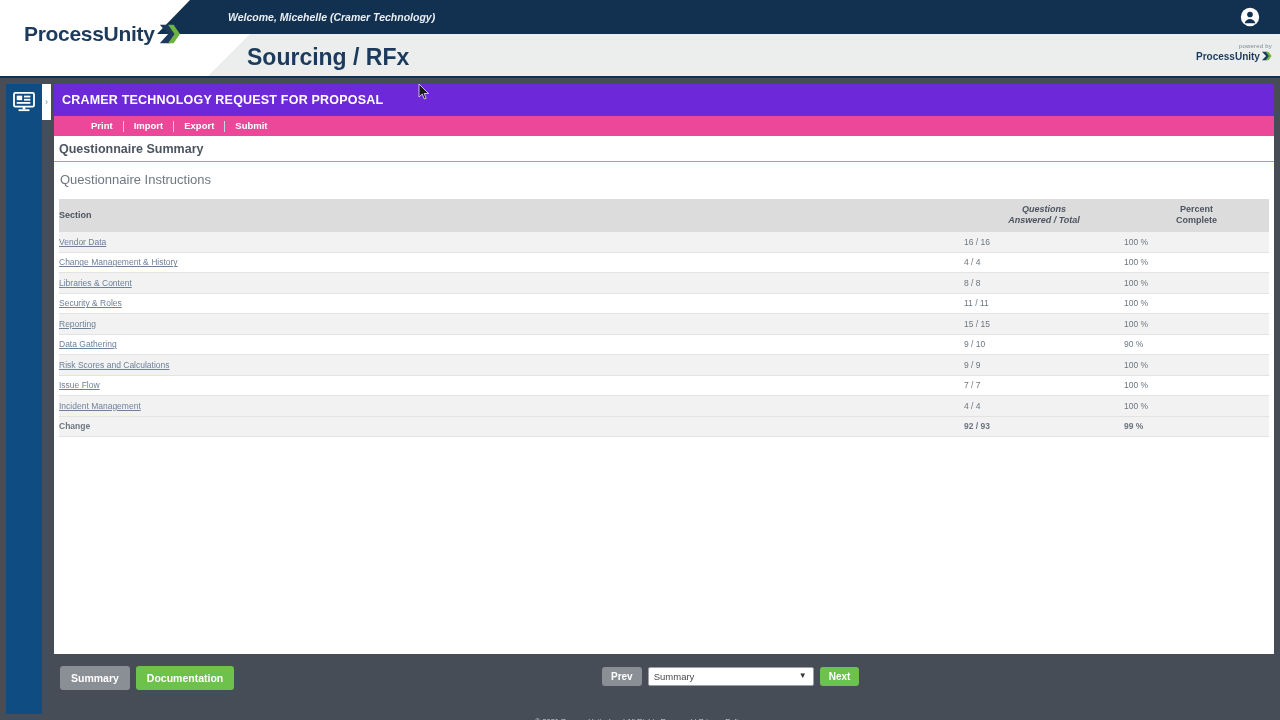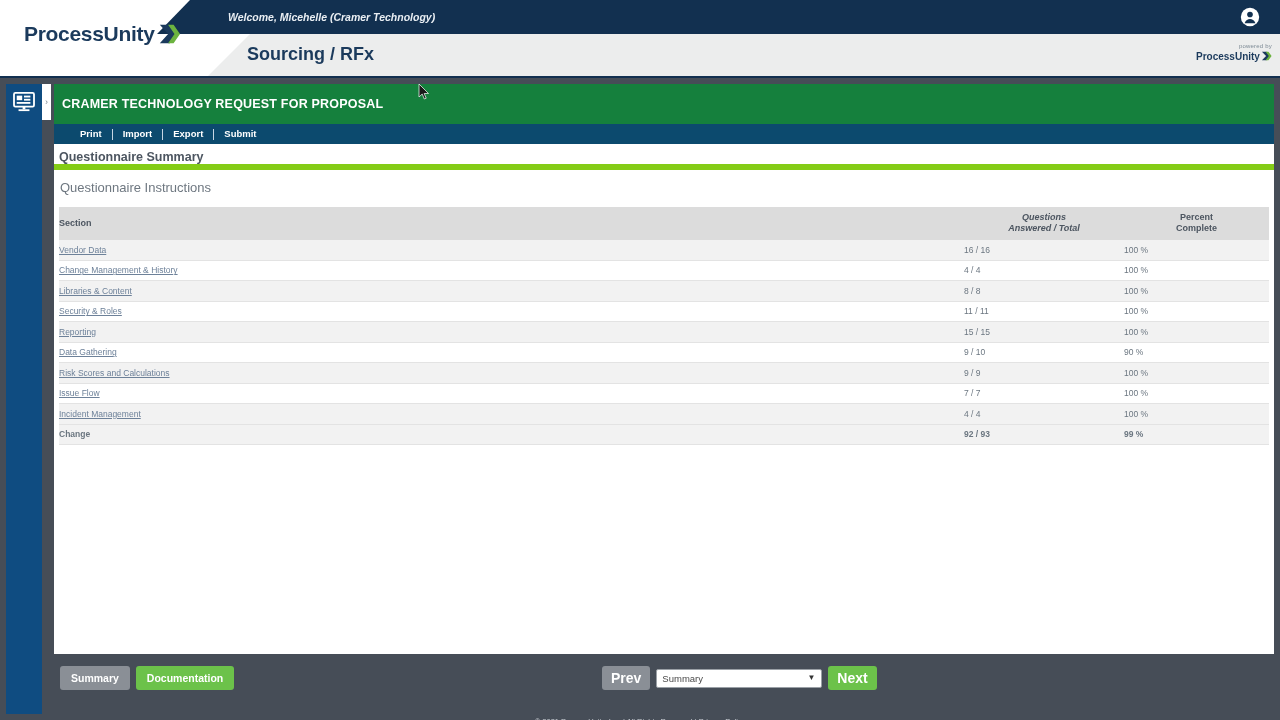--- a/index.html
+++ b/index.html
@@ -38,21 +38,21 @@
     letter-spacing: -0.3px;
   }
   .logo-mark { width: 22px; height: 22px; display: block; }
   .welcome {
     position: absolute; left: 228px; top: 11px;
     font-size: 10.5px; font-weight: bold; font-style: italic;
     color: #e9eef3; white-space: nowrap;
   }
   .page-title {
     position: absolute; left: 247px; top: 44px;
-    font-size: 18px; font-weight: bold; color: #1b3a5c;
+    font-size: 23px; font-weight: bold; color: #1b3a5c;
   }
   .avatar-btn {
     position: absolute; left: 1240px; top: 7px;
     width: 20px; height: 20px;
   }
   .powered {
     position: absolute; left: 1196px; top: 43px;
     text-align: right; width: 76px;
   }
   .powered-by {
@@ -86,39 +86,39 @@
     display: flex; align-items: center; justify-content: center;
     font-size: 9px; color: #7b8793;
   }
 
   
   .card {
     position: absolute; left: 54px; top: 84px; width: 1220px; height: 585px;
     background: #ffffff;
   }
   .card-header {
-    height: 40px; background: #15803d;
+    height: 32px; background: #6d28d9;
     display: flex; align-items: center; padding-left: 8px;
   }
   .card-header-title {
     font-size: 12.5px; font-weight: bold; color: #ffffff; letter-spacing: .2px;
   }
   .card-toolbar {
-    height: 20px; background: #0c4a6e;
-    display: flex; align-items: center; padding-left: 16px;
+    height: 20px; background: #ec4899;
+    display: flex; align-items: center; padding-left: 27px;
   }
   .tb-item {
     font-size: 9.5px; font-weight: bold; color: #ffffff;
     padding: 0 10px; line-height: 20px; cursor: pointer;
   }
   .tb-sep { width: 1px; height: 11px; background: #c7d6e3; }
 
   .section-bar {
-    height: 26px; border-bottom: 6px solid #84cc16;
-    display: flex; align-items: flex-end; padding-left: 5px;
+    height: 26px; border-bottom: 1px solid #84cc16;
+    display: flex; align-items: center; padding-left: 5px;
   }
   .section-bar-title {
     font-size: 12.5px; font-weight: bold; color: #4c5560;
   }
 
   .instr {
     padding: 10px 0 8px 6px;
   }
   .instr-title {
     font-size: 13px; color: #6e7780; margin-bottom: 4px;
@@ -181,21 +181,21 @@
     border: 1px solid #9aa0a6; border-radius: 2px; background: #ffffff;
     padding-left: 5px; font-family: "Liberation Sans", sans-serif;
     appearance: none; -webkit-appearance: none;
   }
   .select-wrap { position: relative; }
   .select-caret {
     position: absolute; right: 7px; top: 5px; pointer-events: none;
     font-size: 8px; color: #333;
   }
   .btn-sm {
-    font-size: 14px; font-weight: bold; color: #ffffff;
+    font-size: 10px; font-weight: bold; color: #ffffff;
     border: none; border-radius: 3px; padding: 4px 9px; cursor: pointer;
     font-family: "Liberation Sans", sans-serif;
   }
 
   
   .footer {
     position: absolute; left: 0; top: 710px; width: 1280px; height: 10px;
     text-align: center;
   }
   .footer-text {

